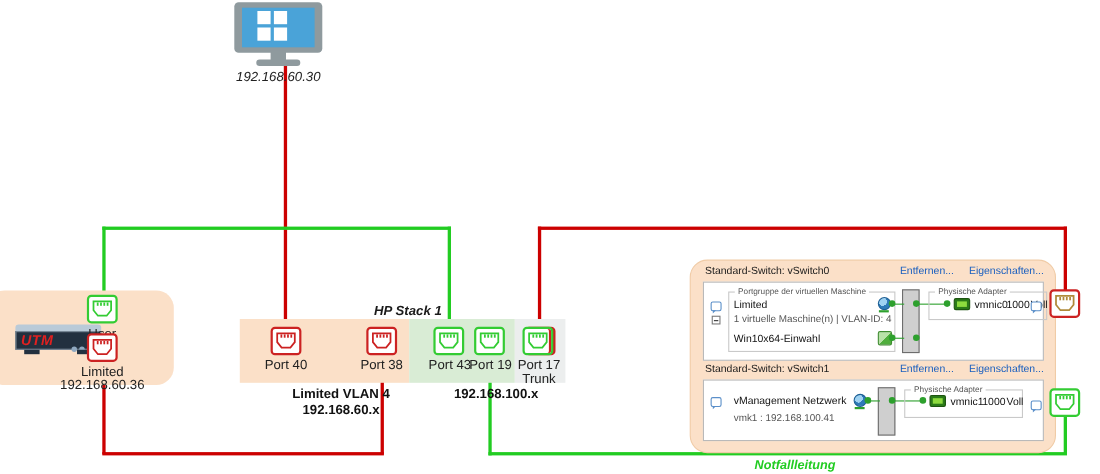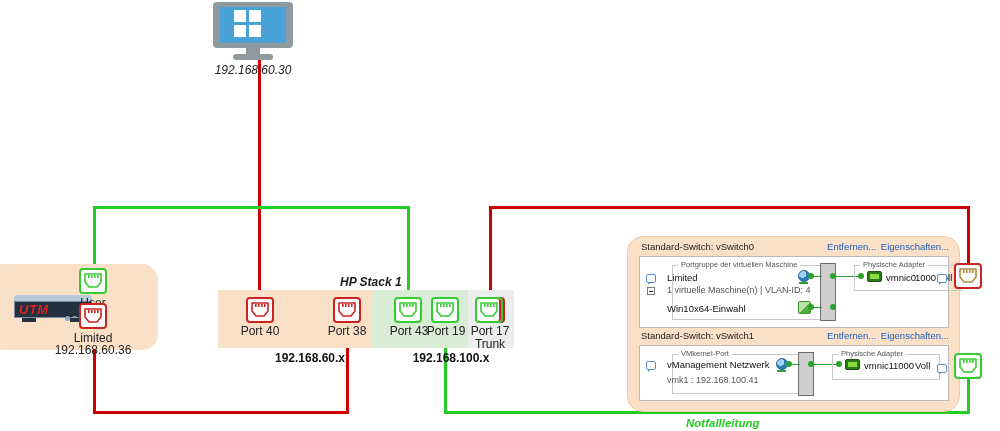--- a/index.html
+++ b/index.html
@@ -71,24 +71,24 @@
   .port-lbl{position:absolute;font-size:12px;text-align:center;color:#222;}
 
   .vlan-lbl{position:absolute;font-size:12px;font-weight:bold;text-align:center;
             line-height:14px;color:#111;}
 
   
   .vsw{position:absolute;width:310px;font-size:9px;}
   .vsw-head{position:relative;height:15px;}
   .vsw-title{position:absolute;left:2px;top:0;font-size:9.5px;color:#1b1b1b;}
   .vsw-links{position:absolute;right:0;top:0;color:#1a5fbf;font-size:9.5px;}
-  .vsw-links span{margin-left:2px;}
+  .vsw-links span{margin-left:11px;}
   .vsw-body{position:relative;height:72px;background:#ffffff;
             border:1px solid #b9b9b9;box-sizing:border-box;}
-  .fieldset{position:absolute;box-sizing:border-box;border:1px solid #c9c9c9;margin-left:10px;}
+  .fieldset{position:absolute;box-sizing:border-box;border:1px solid #c9c9c9;}
   .fs-legend{position:absolute;top:-6px;left:5px;background:#fff;padding:0 3px;
              font-size:7.5px;color:#555;white-space:nowrap;}
   .pg-line{position:absolute;font-size:9.5px;color:#111;white-space:nowrap;}
   .pg-sub{position:absolute;font-size:9px;color:#555;white-space:nowrap;}
   .adapter-line{position:absolute;font-size:9.5px;color:#111;white-space:nowrap;}
 
   .bar{position:absolute;background:#cfcfcf;border:1px solid #6d6d6d;box-sizing:border-box;}
   .dot{position:absolute;width:6px;height:6px;border-radius:50%;background:#2da02d;}
   .link-h{position:absolute;height:1.5px;background:#2da02d;}
 
@@ -272,20 +272,21 @@
         <rect x="10" y="5" width="1.6" height="3"></rect>
         <rect x="13" y="5" width="1.6" height="3"></rect>
         <rect x="16" y="5" width="1.6" height="3"></rect>
       </g>
     </svg>
 </div>
 <div class="port-lbl" style="left:459px;top:324px;width:62px;">Port 17</div>
 <div class="port-lbl" style="left:459px;top:337px;width:62px;">Trunk</div>
 
 <div class="vlan-lbl" style="left:236px;top:351px;width:148px;">
+  <div>Limited VLAN 4</div>
   <div>192.168.60.x</div>
 </div>
 <div class="vlan-lbl" style="left:377px;top:351px;width:148px;">
   <div>192.168.100.x</div>
 </div>
 
 <div class="vsw" style="left:639px;top:241px;">
   <div class="vsw-head">
     <div class="vsw-title">Standard-Switch: vSwitch0</div>
     <div class="vsw-links">
@@ -345,23 +346,20 @@
 
 <div class="vsw" style="left:639px;top:330px;">
   <div class="vsw-head">
     <div class="vsw-title">Standard-Switch: vSwitch1</div>
     <div class="vsw-links">
       <span>Entfernen...</span>
       <span>Eigenschaften...</span>
     </div>
   </div>
   <div class="vsw-body" style="height:56px;">
-    <div class="fieldset" style="left:22px;top:8px;width:130px;height:40px;">
-      <div class="fs-legend">VMkernel-Port</div>
-    </div>
     <div class="callout" style="left:6px;top:15px;"></div>
     <div class="pg-line" style="left:27px;top:13px;">vManagement Netzwerk</div>
     <div class="pg-sub" style="left:27px;top:29px;">vmk1 : 192.168.100.41</div>
 
     <div class="globe" style="left:136px;top:12px;"></div>
     <div class="globe-stand" style="left:137px;top:24px;"></div>
 
     <div class="bar" style="left:158px;top:6px;width:16px;height:44px;"></div>
     <div class="link-h" style="left:148px;top:17.5px;width:12px;"></div>
     <div class="link-h" style="left:173px;top:17.5px;width:28px;"></div>

